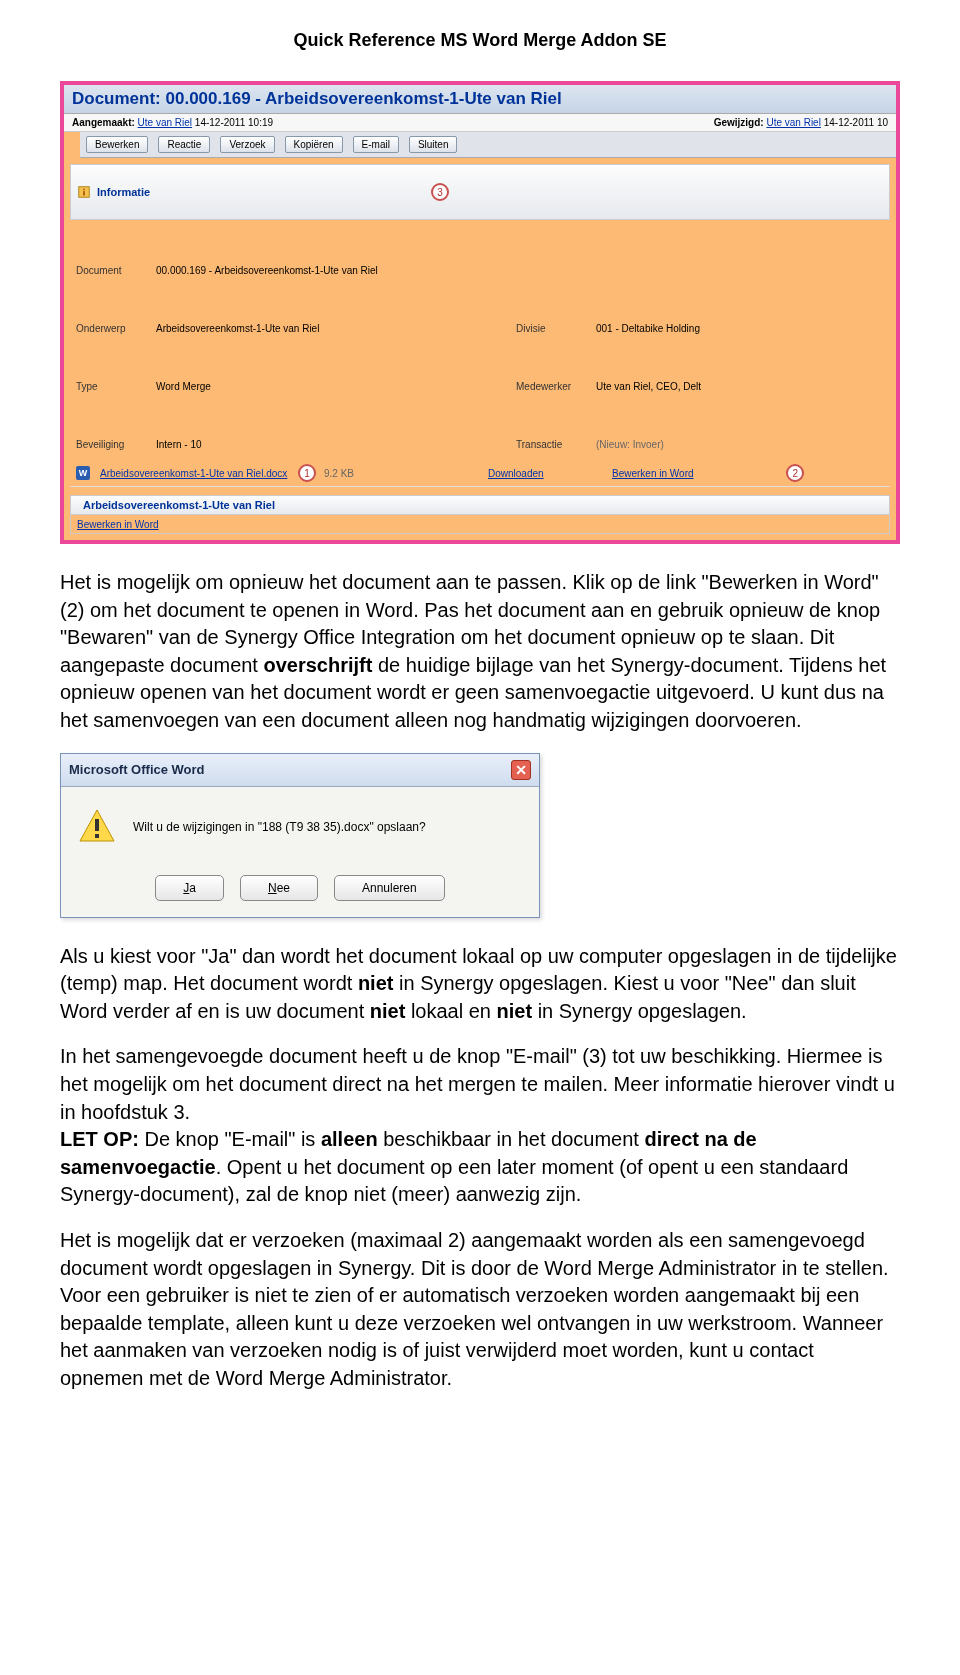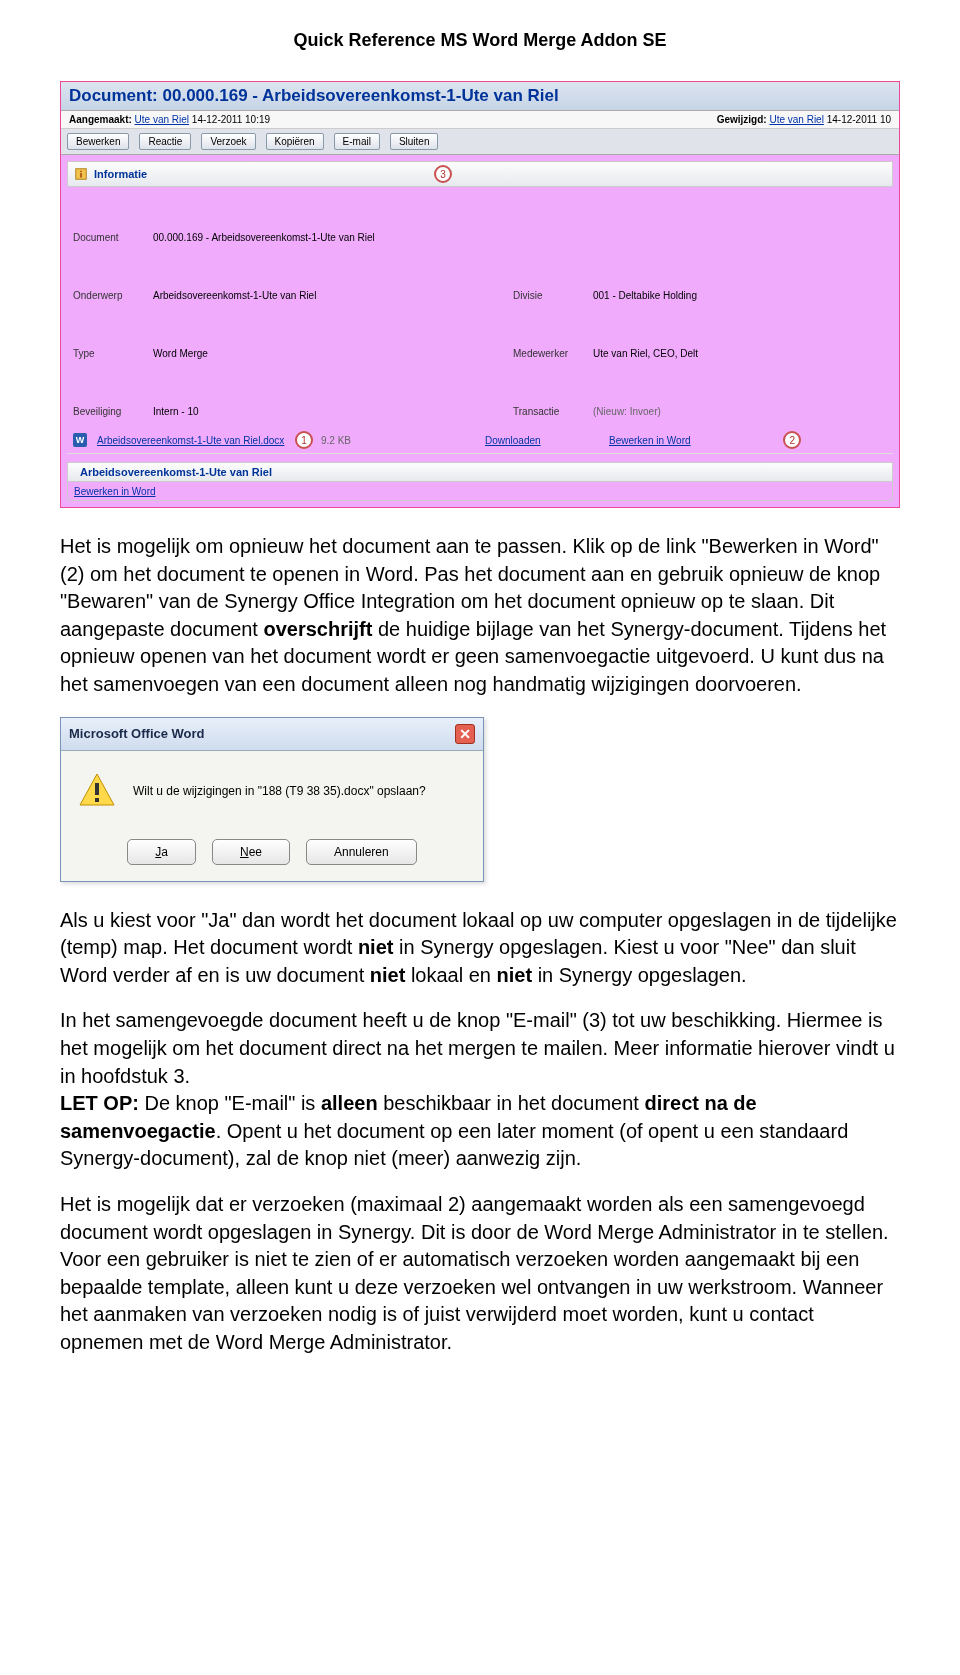--- a/index.html
+++ b/index.html
@@ -1,40 +1,40 @@
 <!DOCTYPE html>
 <html><head>
 <meta charset="utf-8">
 <style>
   * { box-sizing: border-box; margin: 0; padding: 0; }
   body { font-family: Verdana, Arial, sans-serif; background: #fff; width: 960px; margin: 0 auto; color: #000; }
   .page { padding: 30px 60px 20px 60px; min-height: 1675px; position: relative; }
   .doc-title { text-align: center; font-size: 18px; font-weight: bold; margin-bottom: 30px; }
-  .screenshot-app { border: 1px solid #ec4899; background: #f0abfc; font-size: 11px; margin-bottom: 25px; }
+  .screenshot-app { border: 4px solid #ec4899; background: #fdba74; font-size: 11px; margin-bottom: 25px; }
   .app-title { background: linear-gradient(#dde5f0, #c5d4e6); color: #003399; font-size: 17px; font-weight: bold; padding: 4px 8px; border-bottom: 1px solid #aaa; }
   .meta-row { background: #f7f7f7; padding: 3px 8px; border-bottom: 1px solid #ccc; display: flex; justify-content: space-between; font-size: 10px; }
   .meta-link { color: #0033aa; text-decoration: underline; }
-  .toolbar { background: #e0e4ea; padding: 4px 6px; border-bottom: 1px solid #aaa; display: flex; gap: 10px; }
+  .toolbar { background: #e0e4ea; padding: 4px 6px; border-bottom: 1px solid #aaa; display: flex; gap: 10px; margin-left: 16px; }
   .tb-btn { background: linear-gradient(#fff,#dde2ea); border: 1px solid #8899aa; padding: 2px 8px; font-size: 10px; border-radius: 2px; cursor: pointer; }
-  .section-head { background: linear-gradient(#fdfdfd,#e6e9ee); border: 1px solid #ccc; margin: 6px 6px 0 6px; padding: 5px 6px; display:flex; align-items:center; gap:6px; position: relative; }
+  .section-head { background: linear-gradient(#fdfdfd,#e6e9ee); border: 1px solid #ccc; margin: 6px 6px 0 6px; padding: 20px 6px; display:flex; align-items:center; gap:6px; position: relative; }
   .section-head .sh-icon { width:14px; height:14px; display:inline-block; }
   .section-head .sh-label { color: #003399; font-weight: bold; font-size: 11px; }
   .info-grid { margin: 4px 6px 8px 6px; font-size: 10px; }
   .info-row { display: grid; grid-template-columns: 80px 360px 80px 1fr; padding: 2px 6px; margin-top: 43px; }
   .info-row .lbl { color: #333; }
   .attach-row { margin: 4px 6px 8px 6px; font-size:10px; display:grid; grid-template-columns: 20px 220px 160px 120px 1fr; align-items:center; gap: 4px; border-bottom: 1px solid #ddd; padding: 4px 6px; position: relative;}
   .attach-row .alink { color:#0033aa; text-decoration: underline; cursor: pointer; }
   .badge-circle { display:inline-flex; width:18px; height:18px; border:2px solid #c95050; border-radius:50%; align-items:center; justify-content:center; font-size:10px; color:#b03030; background:#fff; }
   .sub-section { margin: 4px 6px 6px 6px; }
   .sub-head { background: linear-gradient(#fdfdfd,#e6e9ee); border:1px solid #ccc; padding:3px 6px; color:#003399; font-weight:bold; font-size:11px; display:flex; align-items:center; gap:6px; }
   .sub-body { border:1px solid #ccc; border-top:none; padding:3px 6px; }
   .sub-body .alink { color:#0033aa; text-decoration: underline; font-size:10px; }
   .body-text { font-size: 20px; line-height: 1.38; margin-bottom: 18px; }
   .body-text b { font-weight: bold; }
-  .dialog { border: 1px solid #7a94b8; width: 424px; margin: 10px 0 25px 0; font-family: Tahoma, Verdana, sans-serif; box-shadow: 2px 2px 4px rgba(0,0,0,0.15); }
+  .dialog { border: 1px solid #7a94b8; width: 480px; margin: 10px 0 25px 0; font-family: Tahoma, Verdana, sans-serif; box-shadow: 2px 2px 4px rgba(0,0,0,0.15); }
   .dlg-titlebar { background: linear-gradient(#e8effa,#cfdcee); padding: 6px 8px; display:flex; justify-content:space-between; align-items:center; font-size:13px; font-weight:bold; color:#1a2b4a; border-bottom:1px solid #9ab; }
   .dlg-close { width:20px; height:20px; background:#e46050; color:#fff; border:1px solid #a03020; display:flex; align-items:center; justify-content:center; font-weight:bold; border-radius:3px; cursor:pointer; font-size:14px; }
   .dlg-body { background:#f4f4f0; padding: 20px 16px; display:flex; align-items:center; gap:16px; font-size:12px; }
   .warn-icon { width:40px; height:40px; }
   .dlg-buttons { background:#f4f4f0; padding: 8px 16px 16px 16px; display:flex; justify-content:center; gap:16px; }
   .dlg-btn { background: linear-gradient(#fff,#e6e6e6); border:1px solid #888; border-radius:5px; padding:5px 27px; font-size:12px; cursor:pointer; }
   .footer { position:absolute; bottom:20px; left:60px; right:60px; border-top:1px solid #000; padding-top:4px; display:flex; justify-content:space-between; font-size:14px; }
   .w-icon { display:inline-block; width:14px; height:14px; background:#2a5db0; color:#fff; font-size:9px; text-align:center; line-height:14px; border-radius:2px; font-weight:bold; }
   .gray-txt { color:#666; }
 </style>

